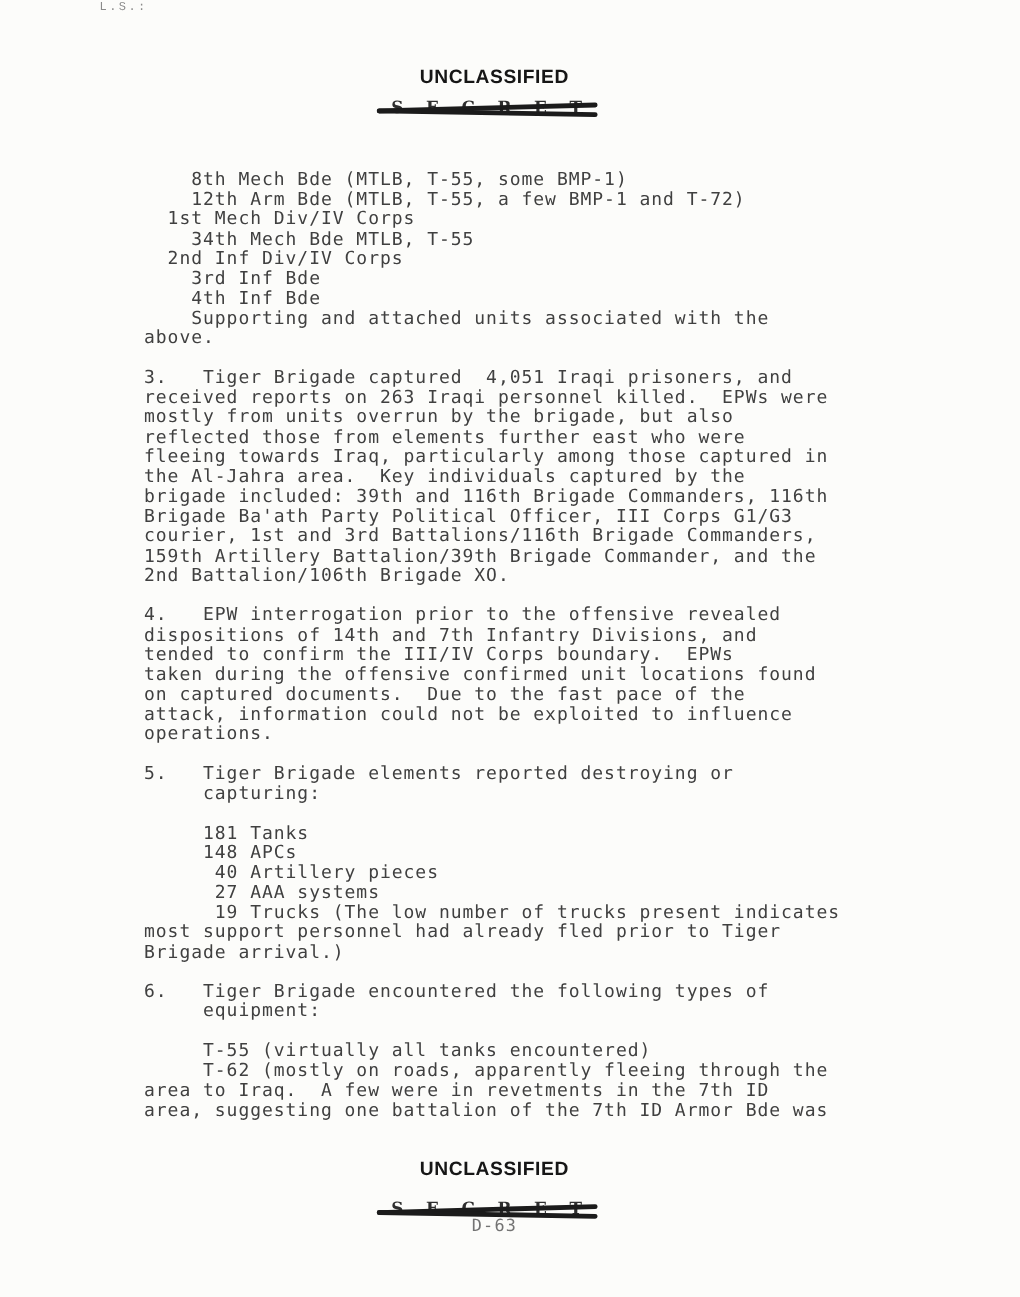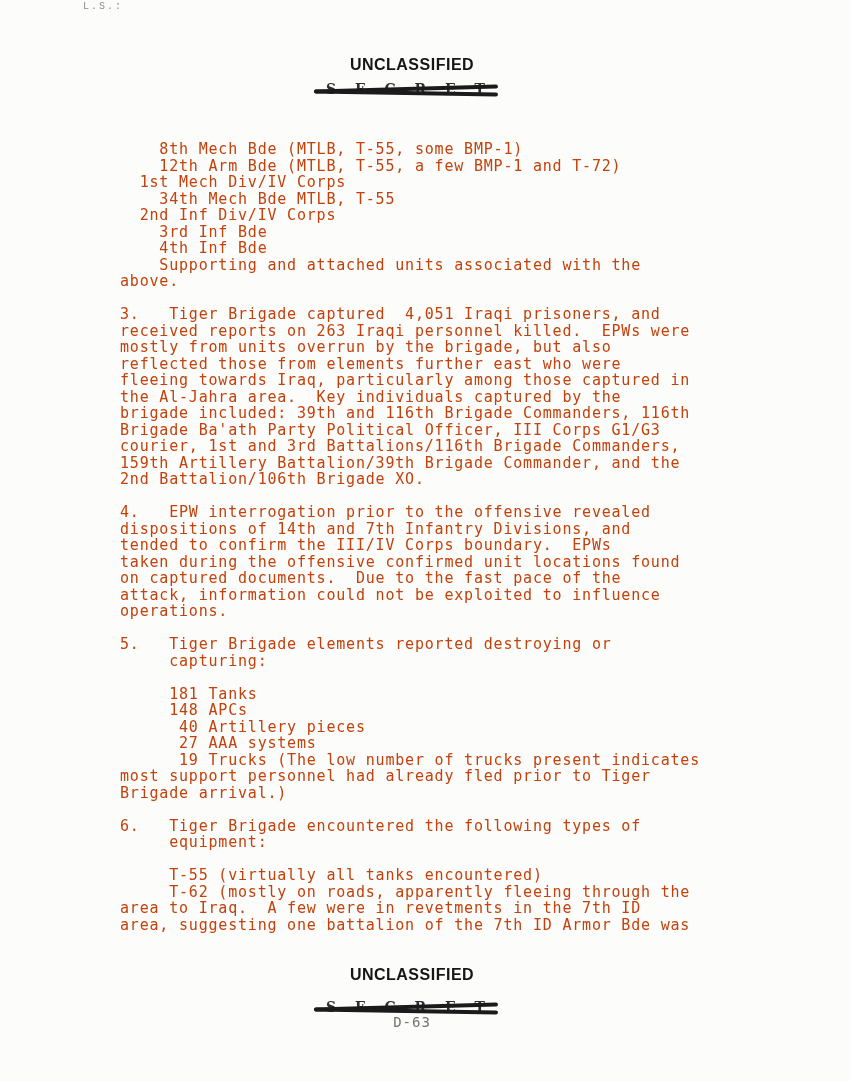--- a/index.html
+++ b/index.html
@@ -71,21 +71,21 @@
   .strike-2 { top: 10px; transform: rotate(1deg); }
   .body-text {
     position: absolute;
     left: 120px;
     top: 141px;
     margin: 0;
     font-family: "DejaVu Sans Mono", monospace;
     font-size: 15px;
     letter-spacing: 0.8px;
     line-height: 16.5px;
-    color: #c2410c;
+    color: #404040;
     white-space: pre;
   }
   .page-number {
     position: absolute;
     left: 0;
     width: 824px;
     top: 1014px;
     text-align: center;
     font-family: "DejaVu Sans Mono", monospace;
     font-size: 14px;

